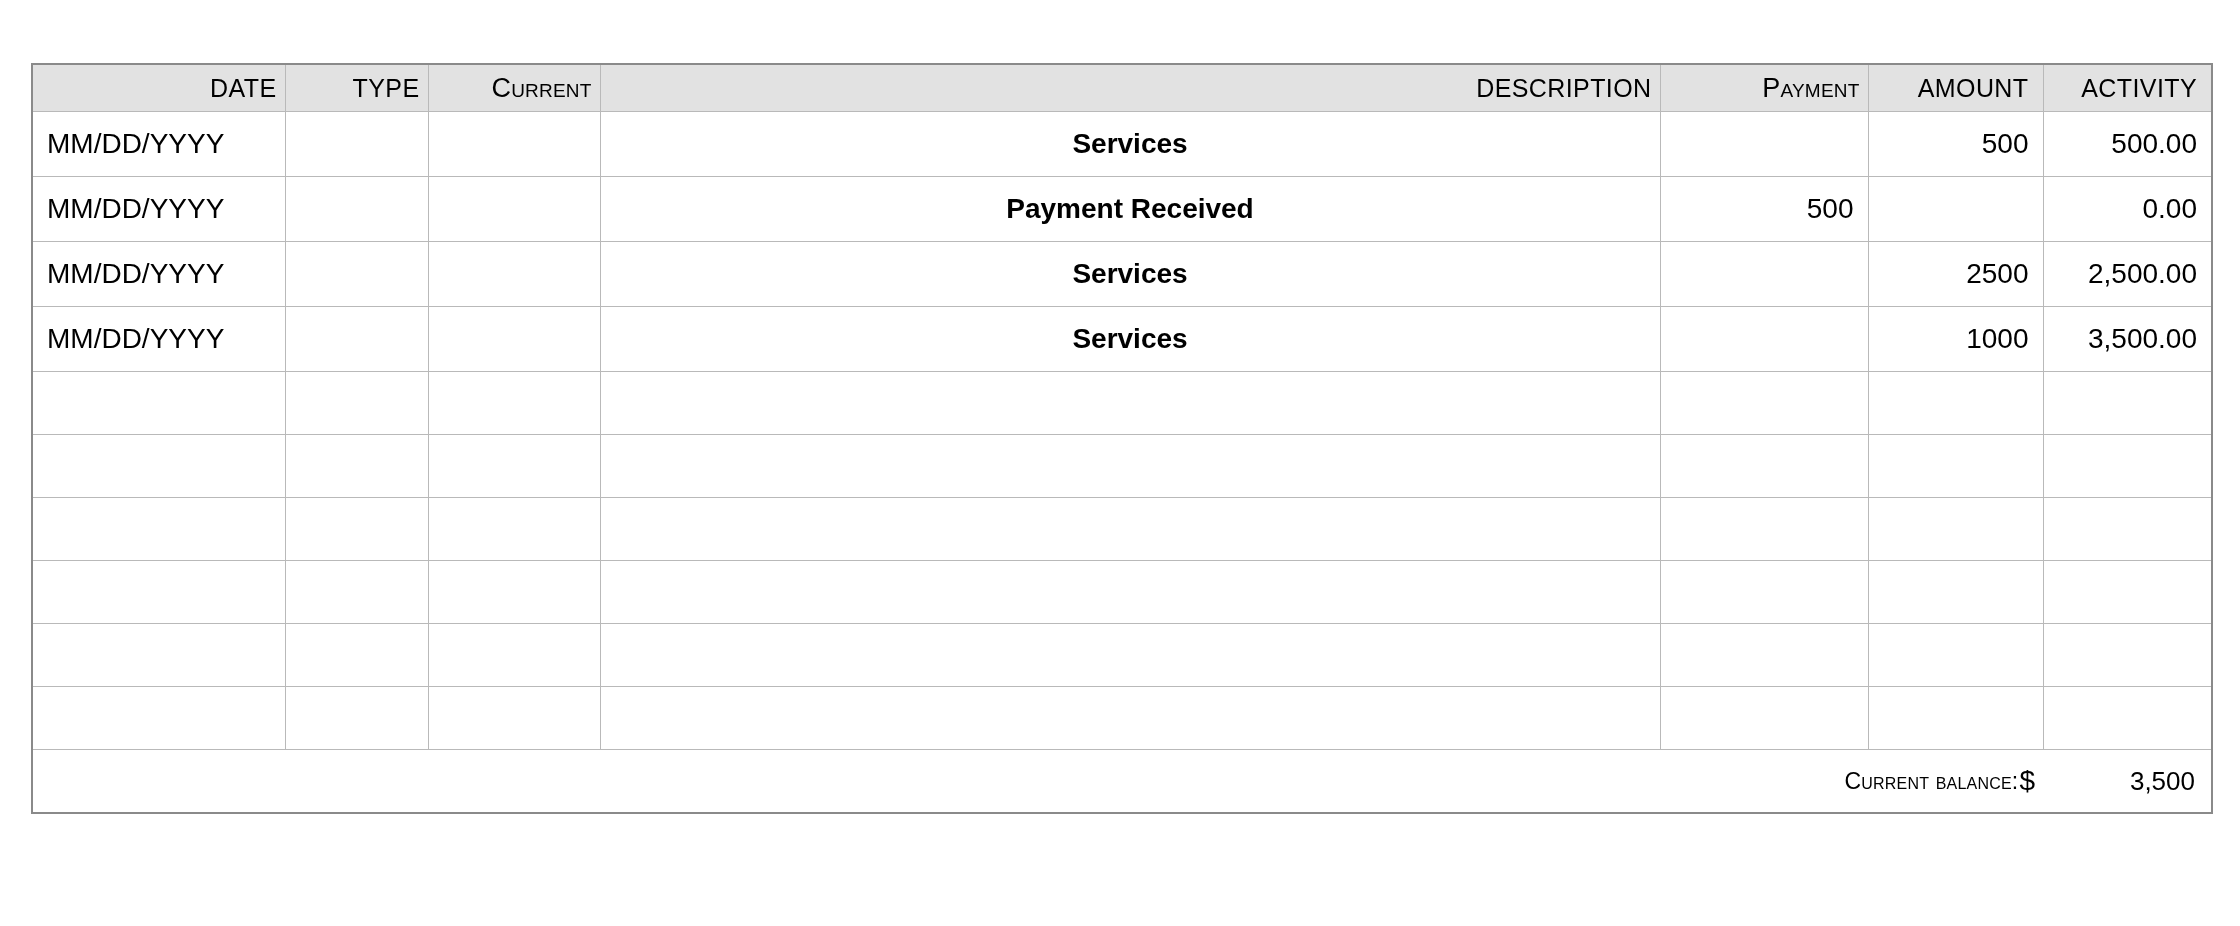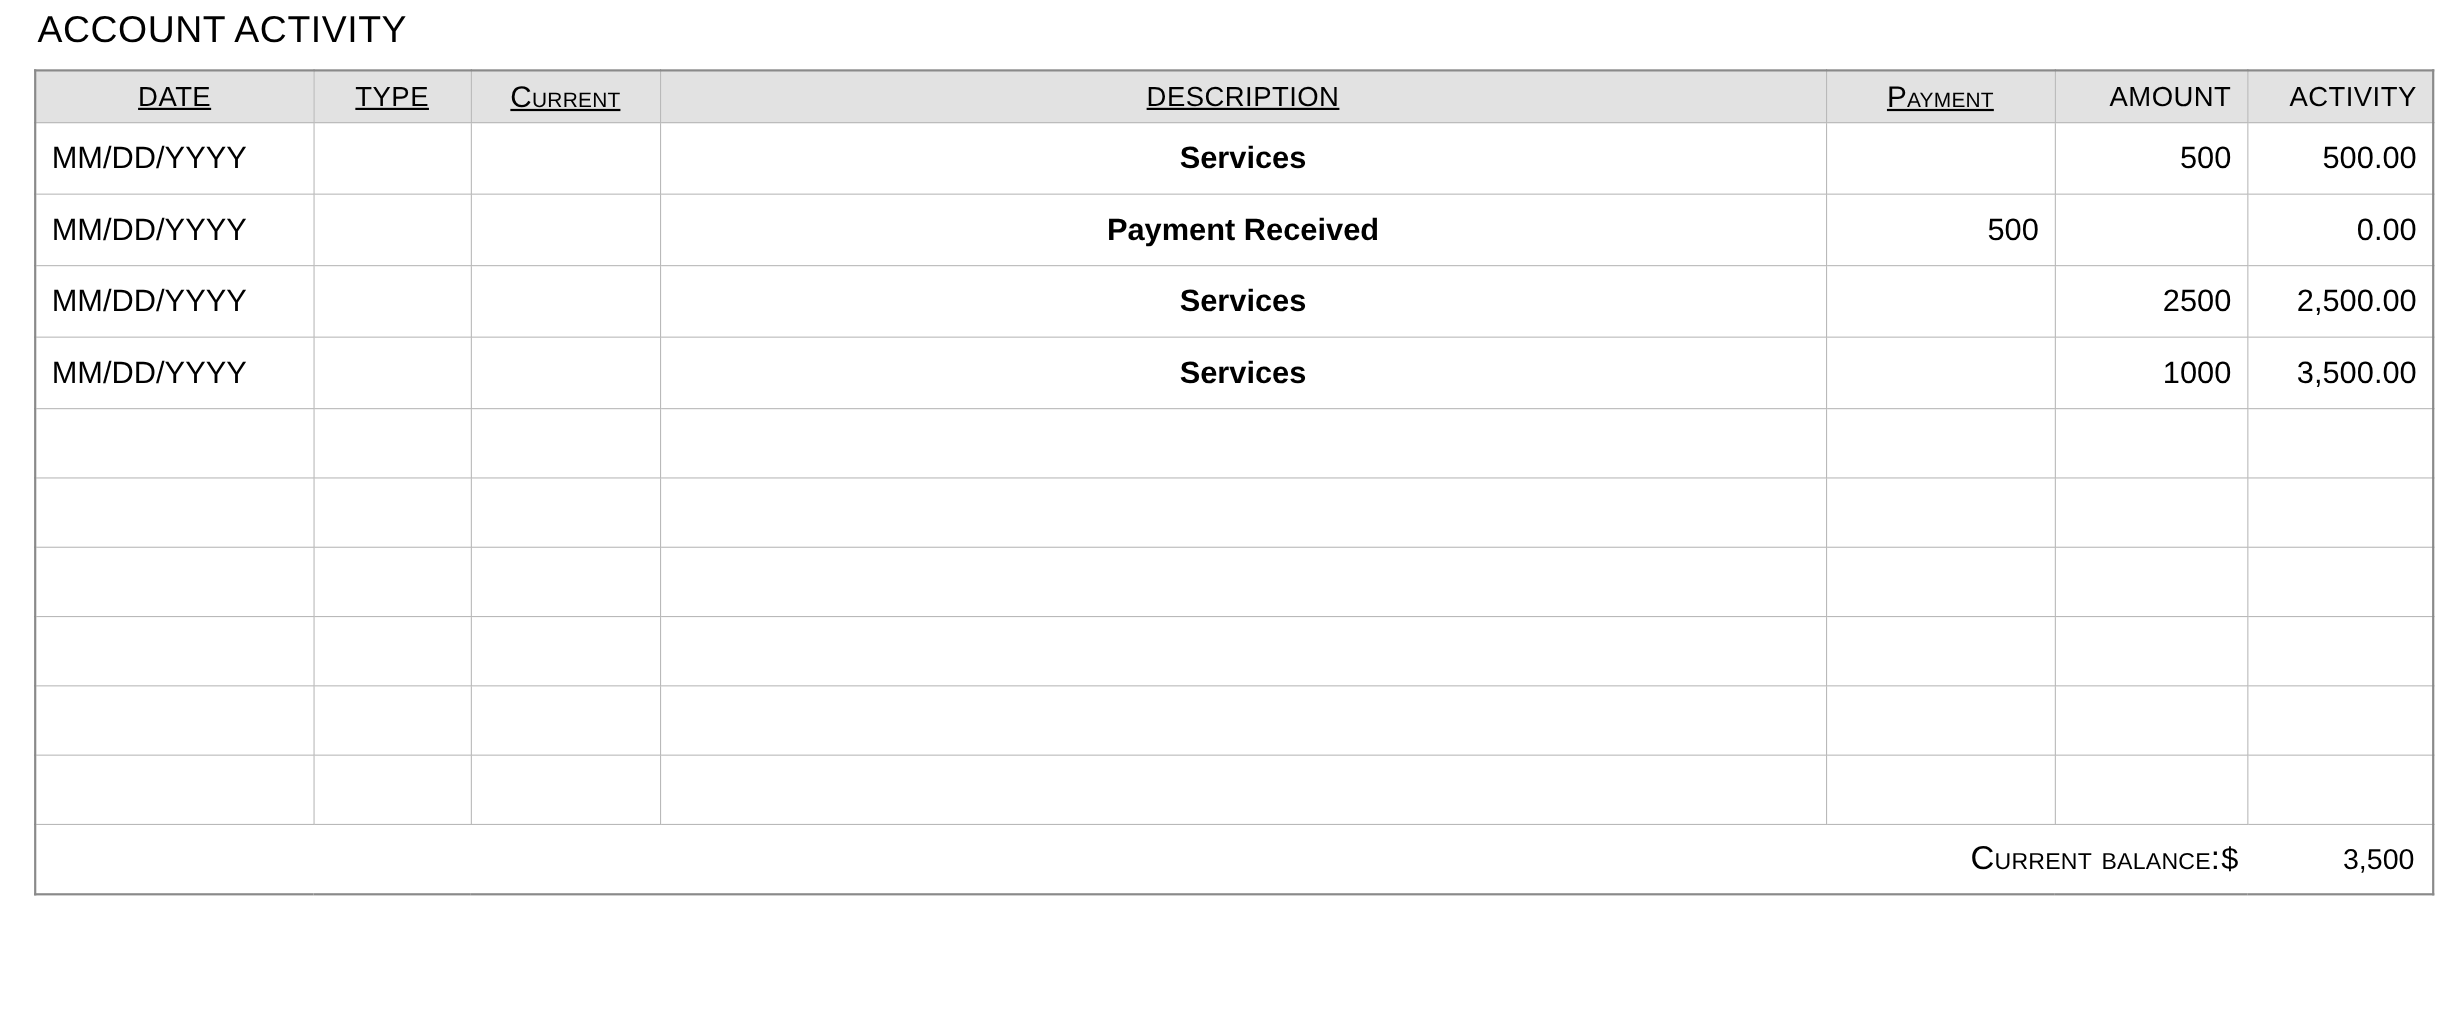--- a/index.html
+++ b/index.html
@@ -50,23 +50,22 @@
     background: #e2e2e2;
     border-bottom: 2px solid #8a8a8a;
     height: 46px;
     font-weight: 400;
     font-size: 25px;
     letter-spacing: 0.4px;
     color: #000;
   }
   thead th .hl {
     display: block;
-    padding: 0 24px;
-    text-align: center;
-    text-decoration: underline;
+    padding: 0 8px;
+    text-align: right;
   }
   thead th .hr {
     display: block;
     padding: 0 14px 0 12px;
     text-align: right;
   }
   
   .smallcap {
     font-variant: small-caps;
     font-size: 27px;
@@ -105,40 +104,39 @@
   .footer-row-inner {
     display: flex;
     align-items: center;
     justify-content: flex-end;
     height: 100%;
     padding-right: 16px;
     box-sizing: border-box;
   }
   .footer-label {
     font-variant: small-caps;
-    font-size: 30px;
+    font-size: 23px;
     letter-spacing: 0.2px;
   }
   .footer-currency {
     font-size: 28px;
     padding-left: 1px;
   }
   .footer-value {
     font-size: 26px;
     min-width: 150px;
     text-align: right;
     padding-left: 10px;
   }
 </style>
 </head>
 <body>
 
 <div class="page">
 
-  <div class="section-title">ACCOUNT ACTIVITY</div>
 
   <table class="activity-table">
     <colgroup>
       <col class="c-date">
       <col class="c-type">
       <col class="c-invoice">
       <col class="c-desc">
       <col class="c-payment">
       <col class="c-amount">
       <col class="c-balance">

